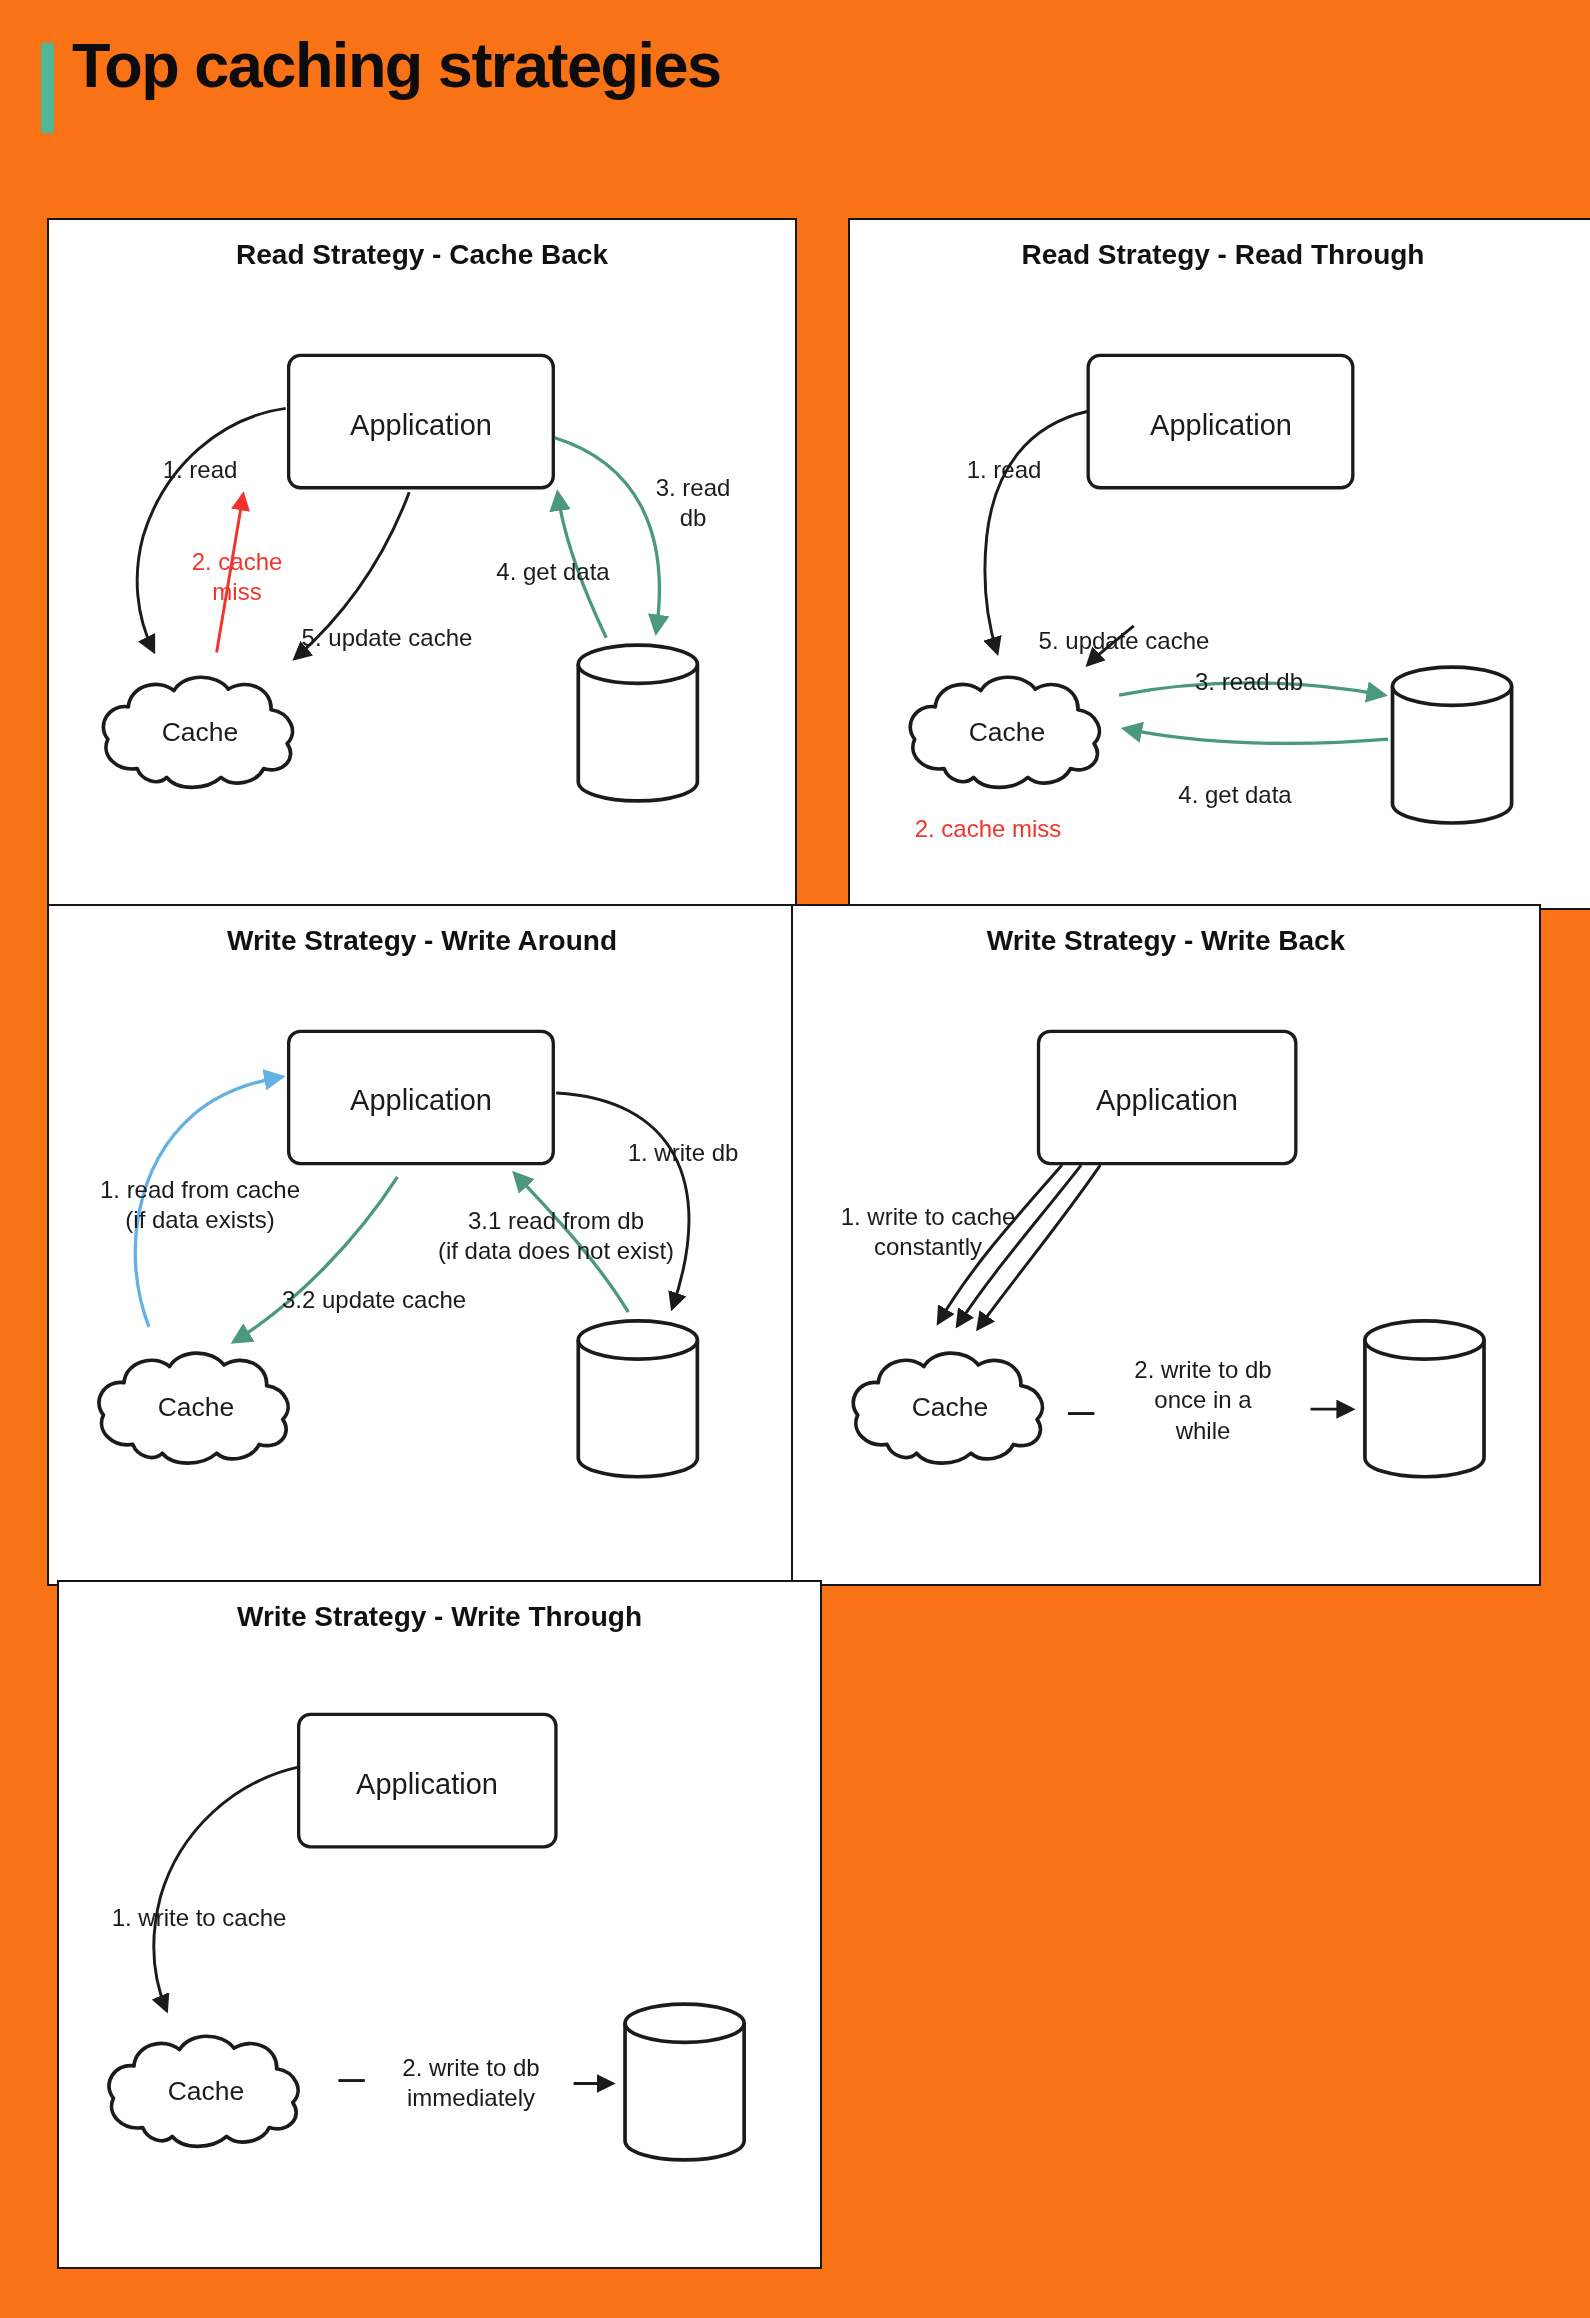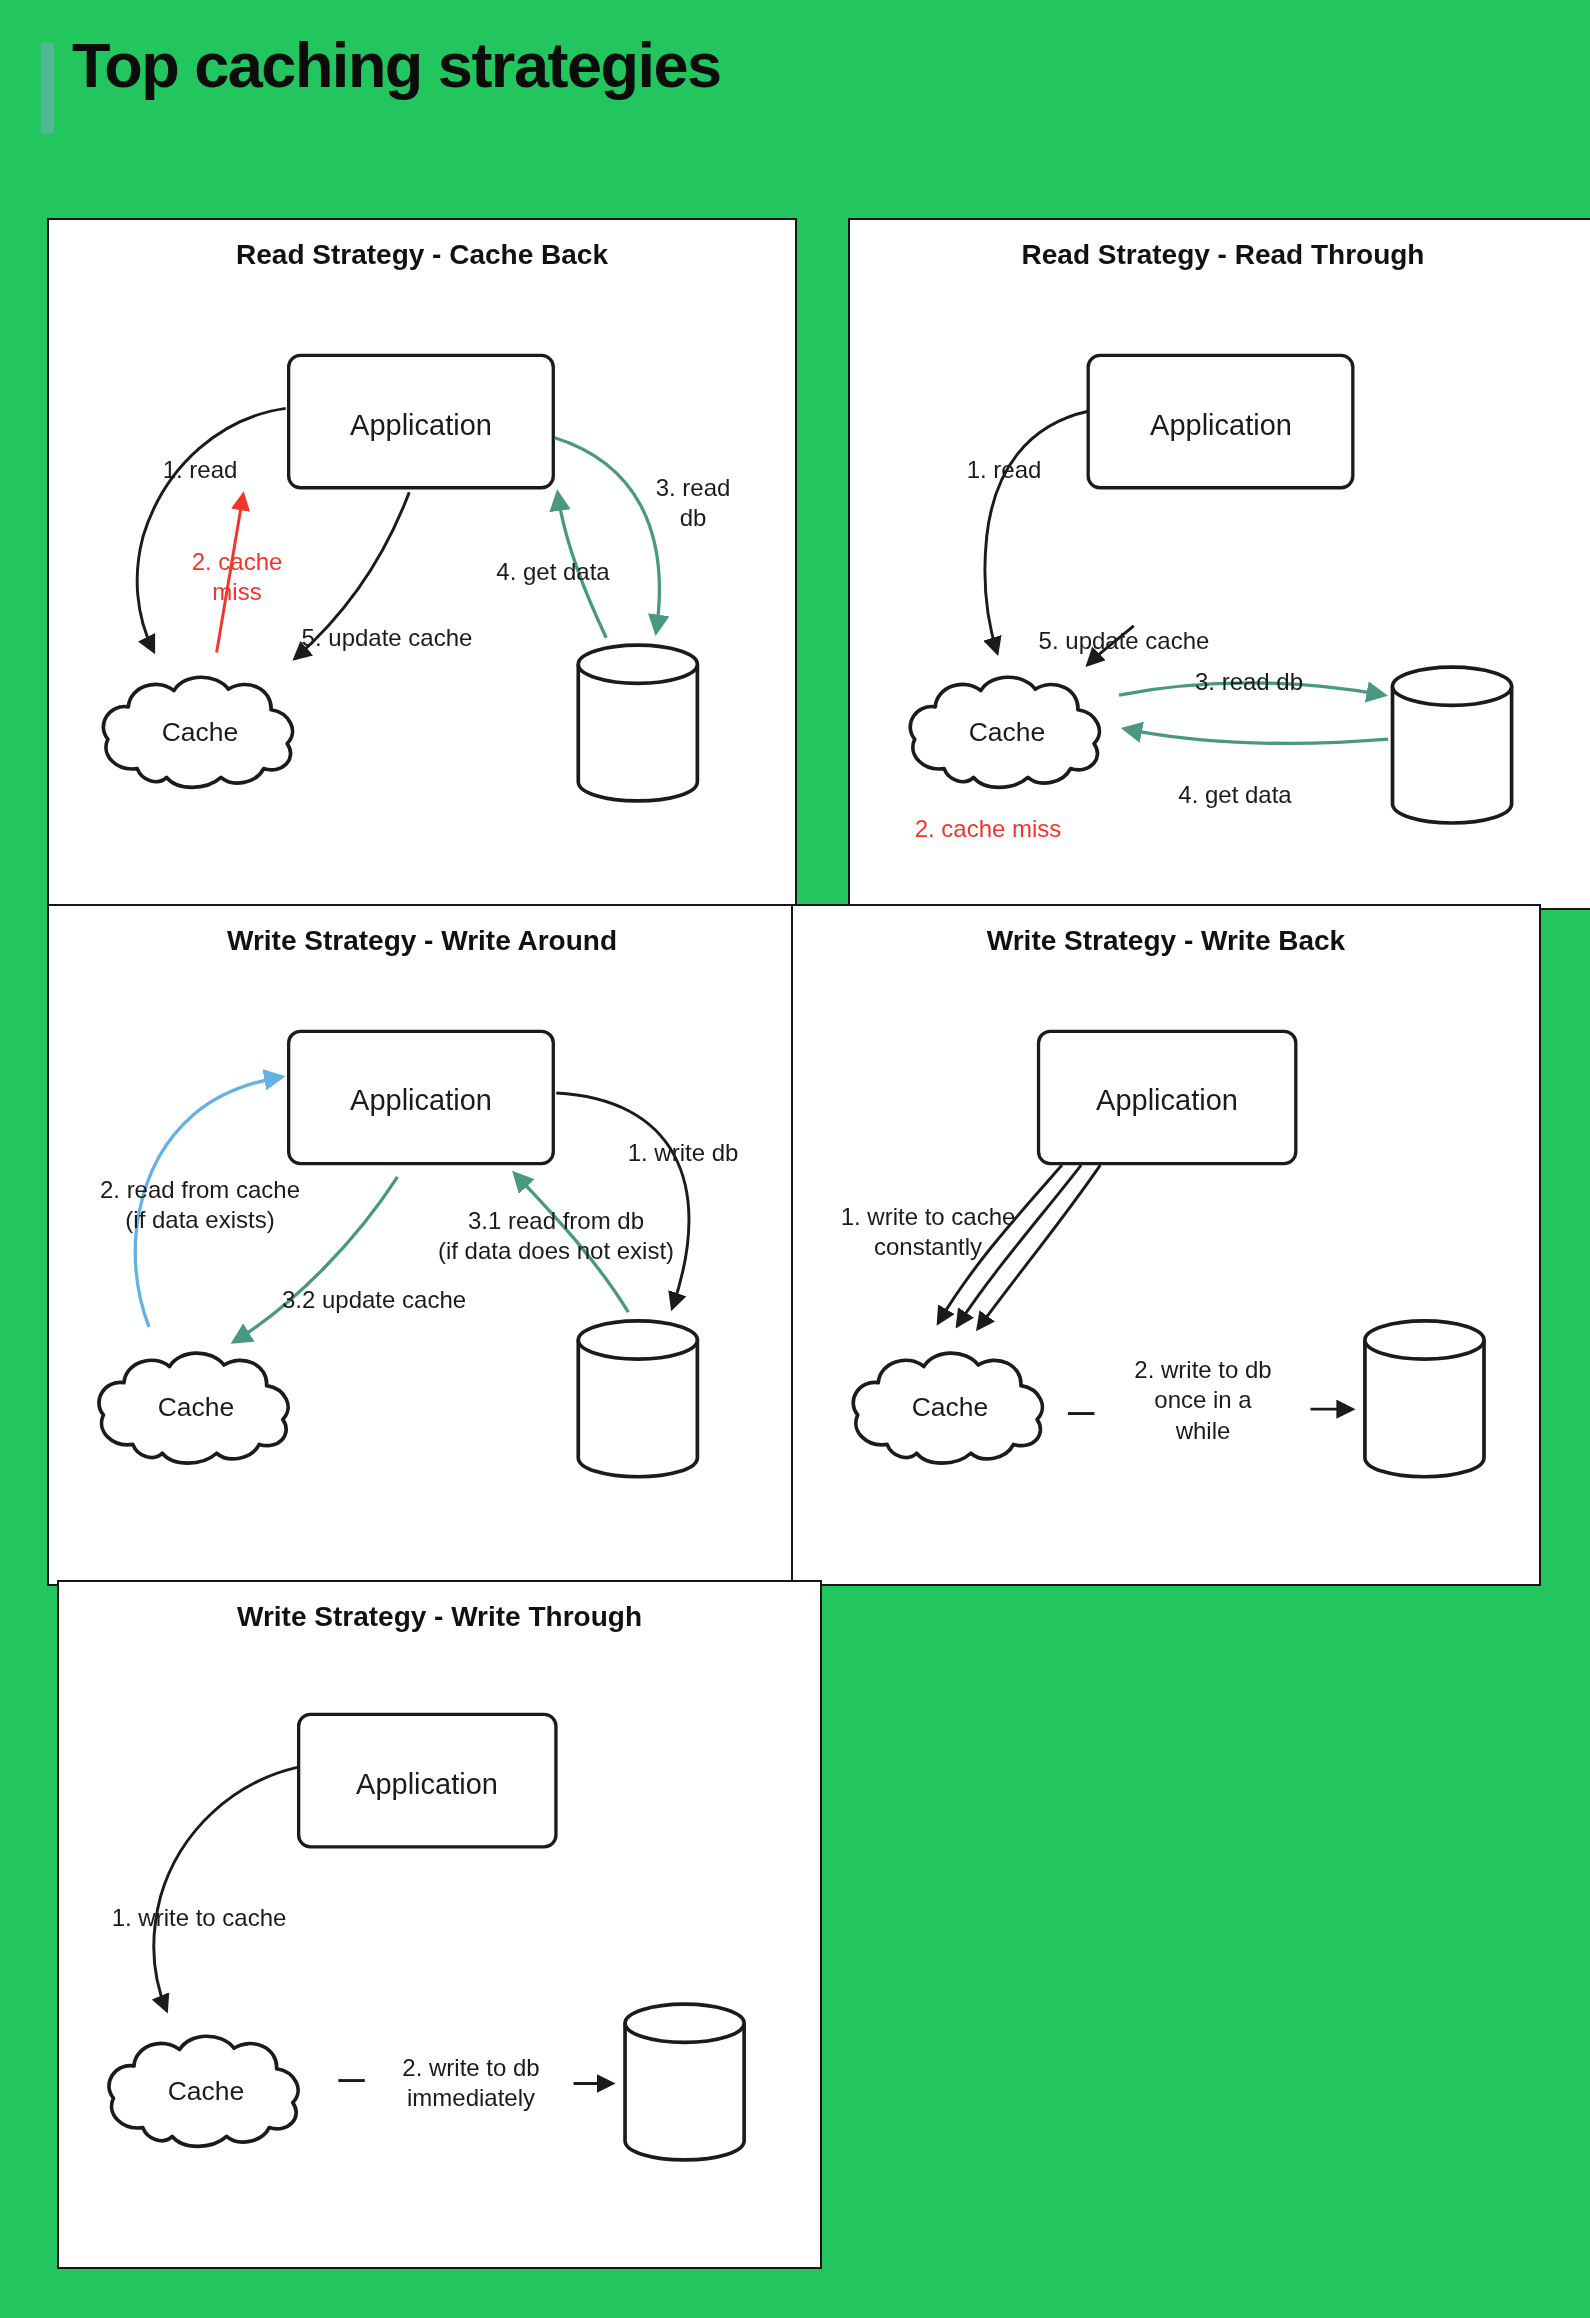--- a/index.html
+++ b/index.html
@@ -1,16 +1,16 @@
 <!DOCTYPE html>
 <html style="font-size:11.8px"><head>
 <meta charset="utf-8">
 <style>
   html,body{margin:0;padding:0;background:#ffffff;}
-  .page{position:relative;width:1591px;height:2319px;background:#22c55e;
+  .page{position:relative;width:1591px;height:2319px;background:#f97316;
         font-family:"Liberation Sans",sans-serif;color:#1b1b1b;overflow:hidden;}
   .accent-bar{position:absolute;left:41px;top:43px;width:12.5px;height:90px;background:#52b795;}
   .page-title{position:absolute;left:72px;top:29px;font-size:63px;font-weight:700;letter-spacing:-1.5px;color:#0c0c0c;}
   .brand{position:absolute;left:1193px;top:51px;display:flex;align-items:center;gap:10.3px;}
   .brand-name{font-size:40px;font-weight:700;color:#303030;}
   .panel{position:absolute;border:2.2px solid #161616;background:#ffffff;}
   .panel svg.diagram{position:absolute;left:0;top:0;}
   .panel-title{position:absolute;top:19px;left:0;width:100%;text-align:center;
                font-size:28px;font-weight:700;color:#111;}
   .lbl{position:absolute;transform:translateX(-50%);white-space:pre-line;text-align:center;
@@ -100,21 +100,21 @@
       <use href="#sym-db" width="170" height="220" transform="translate(716,560)"></use>
       <path d="M690 254 C846 262 908 372 848 546" fill="none" stroke="#1b1b1b" stroke-width="4" marker-end="url(#m-black)"></path>
       <path d="M136 572 C98 474 118 352 196 284 C228 256 270 240 316 232" fill="none" stroke="#64b1e4" stroke-width="4.5" marker-end="url(#m-blue)"></path>
       <path d="M788 552 C744 480 690 424 634 364" fill="none" stroke="#4a9880" stroke-width="4.5" marker-end="url(#m-green)"></path>
       <path d="M474 368 C420 452 336 540 252 592" fill="none" stroke="#4a9880" stroke-width="4.5" marker-end="url(#m-green)"></path>
     </svg>
     <div class="panel-title">Write Strategy - Write Around</div>
     <div class="lbl bold" style="left:372px;top:176px;">Application</div>
     <div class="lbl cache" style="left:147px;top:485px;">Cache</div>
     <div class="lbl" style="left:634px;top:232px;">1. write db</div>
-    <div class="lbl" style="left:151px;top:269px;">2. read from cache
+    <div class="lbl" style="left:151px;top:269px;">1. read from cache
 (if data exists)</div>
     <div class="lbl" style="left:507px;top:300px;">3.1 read from db
 (if data does not exist)</div>
     <div class="lbl" style="left:287px;top:379px;margin-left:38px;">3.2 update cache</div>
   </div>
 
   <div class="panel" style="left:791px;top:904px;width:746px;height:678px;">
     <svg class="diagram" width="741" height="674" viewBox="0 0 1008 916">
       <rect x="334" y="170" width="350" height="180" rx="16" fill="#fff" stroke="#1b1b1b" stroke-width="4.5"></rect>
       <use href="#sym-cloud" width="300" height="200" transform="translate(64,580)"></use>

